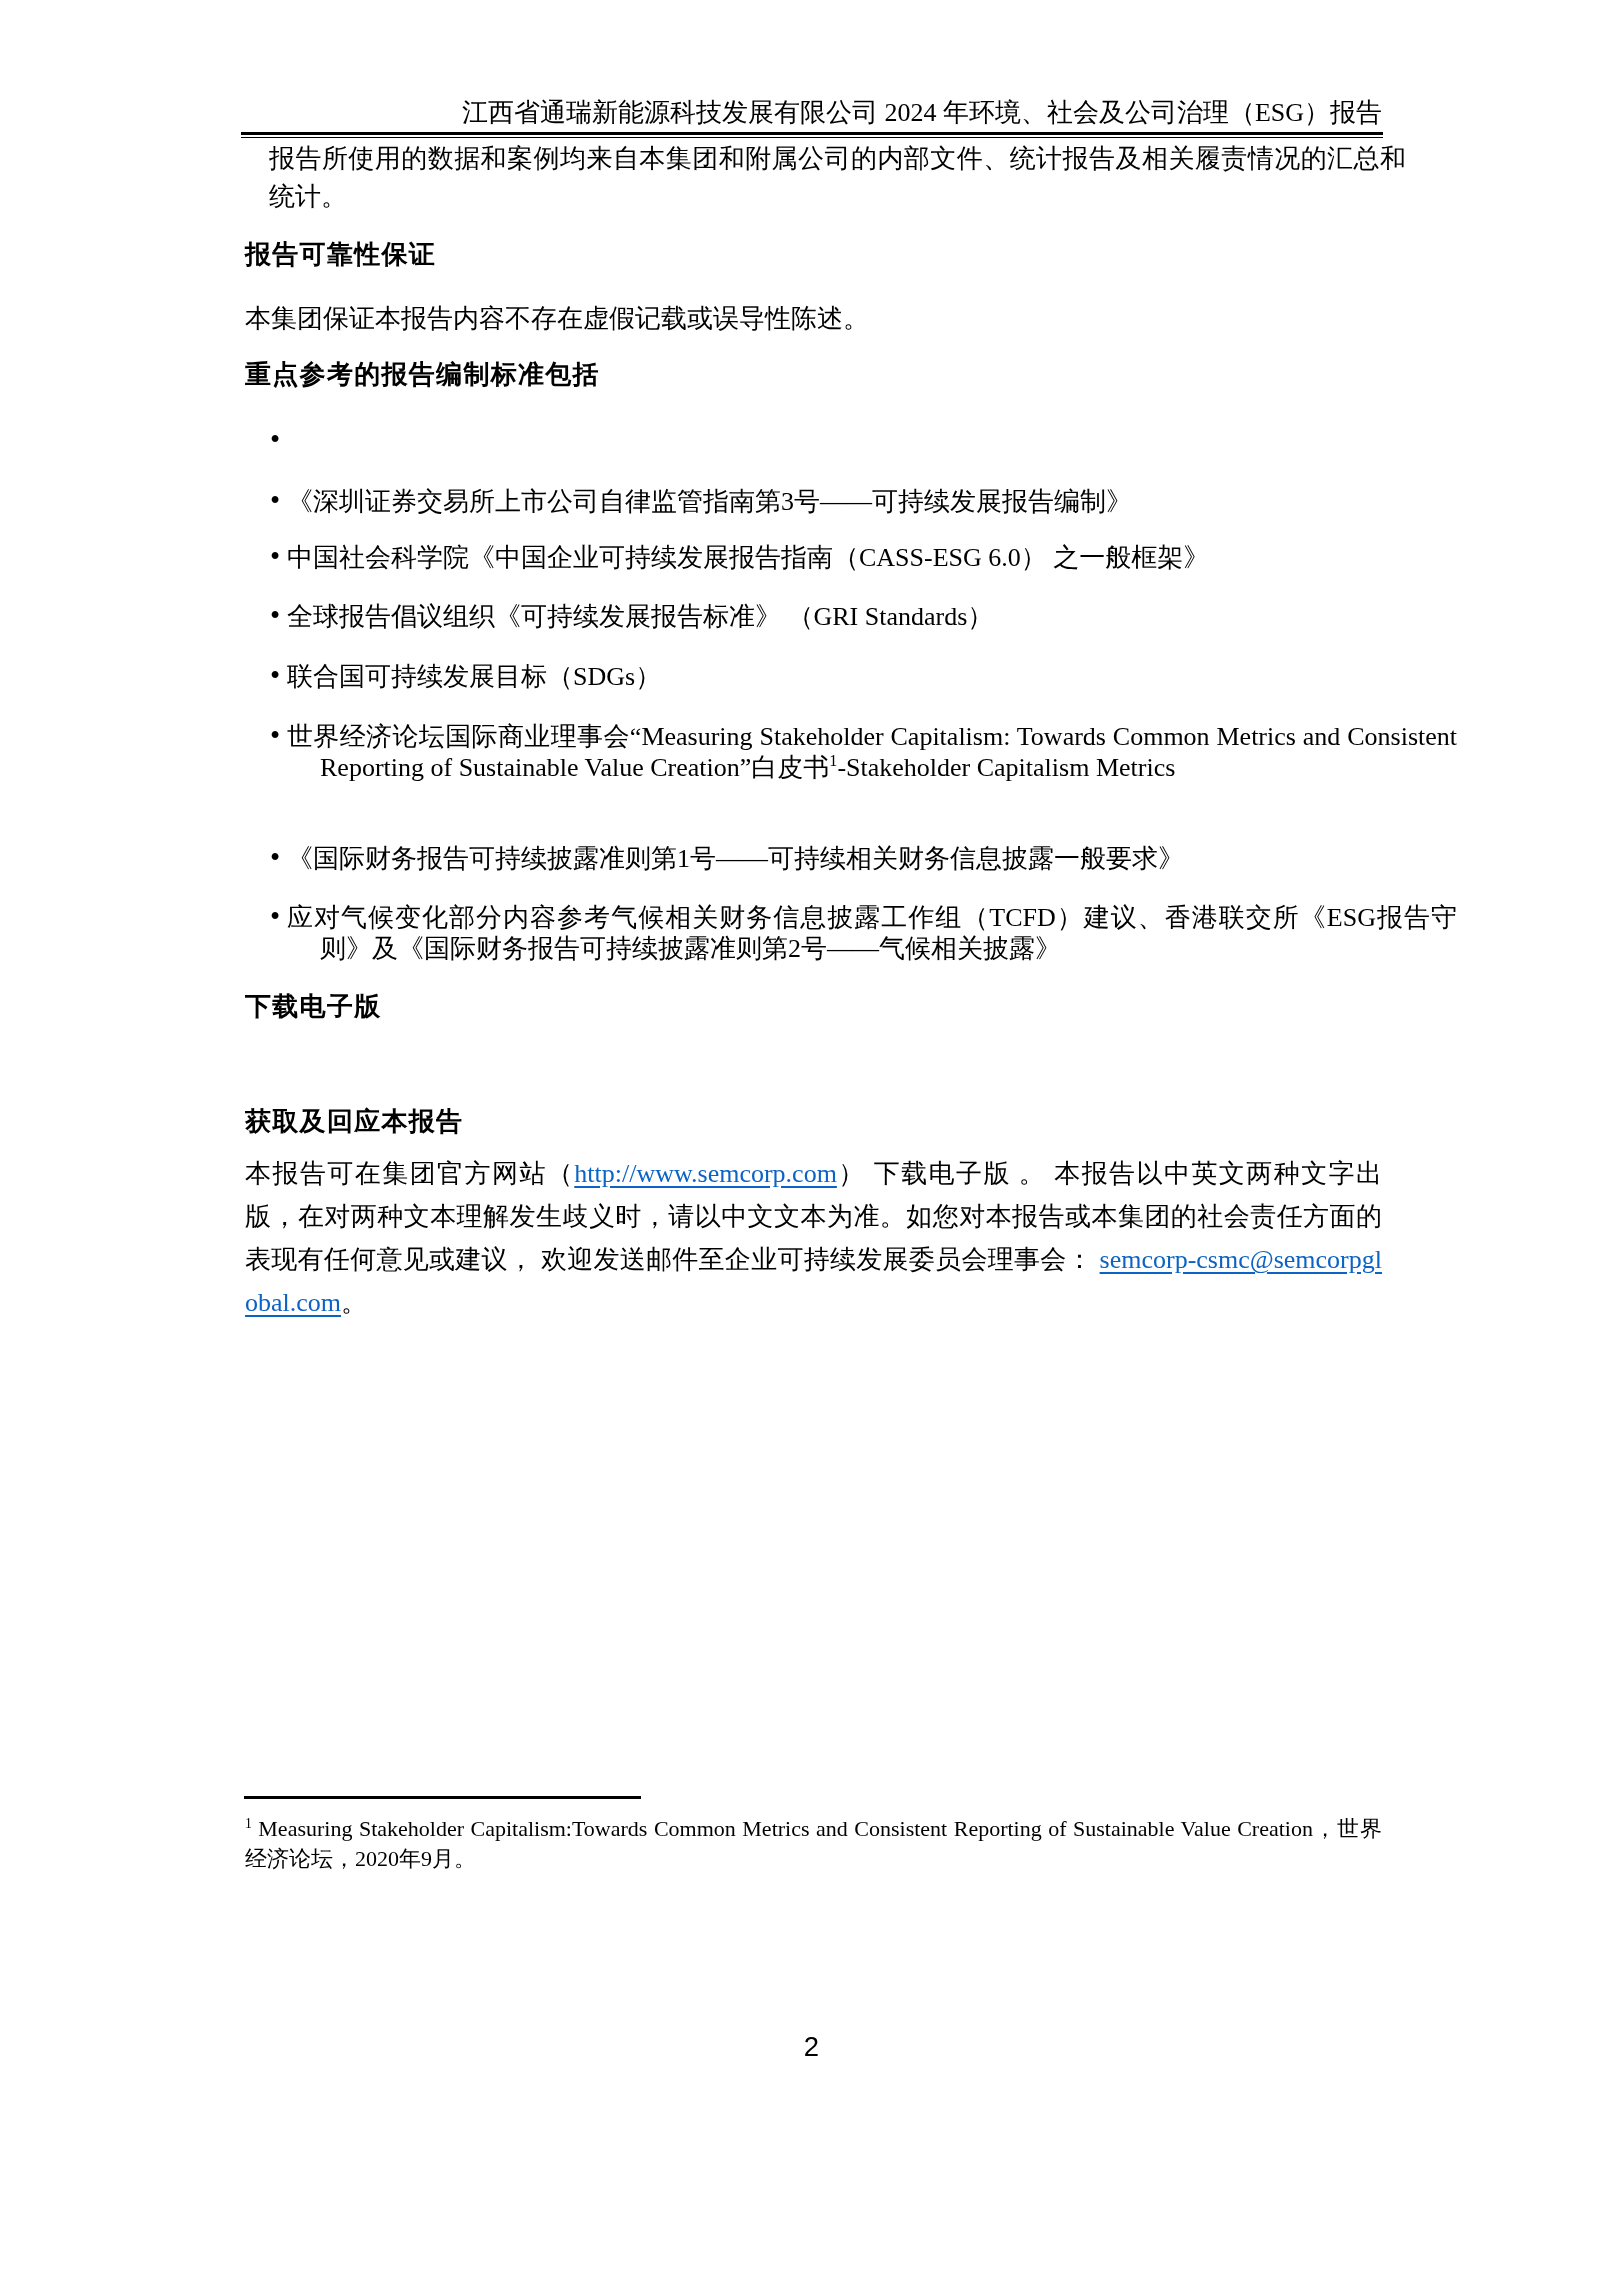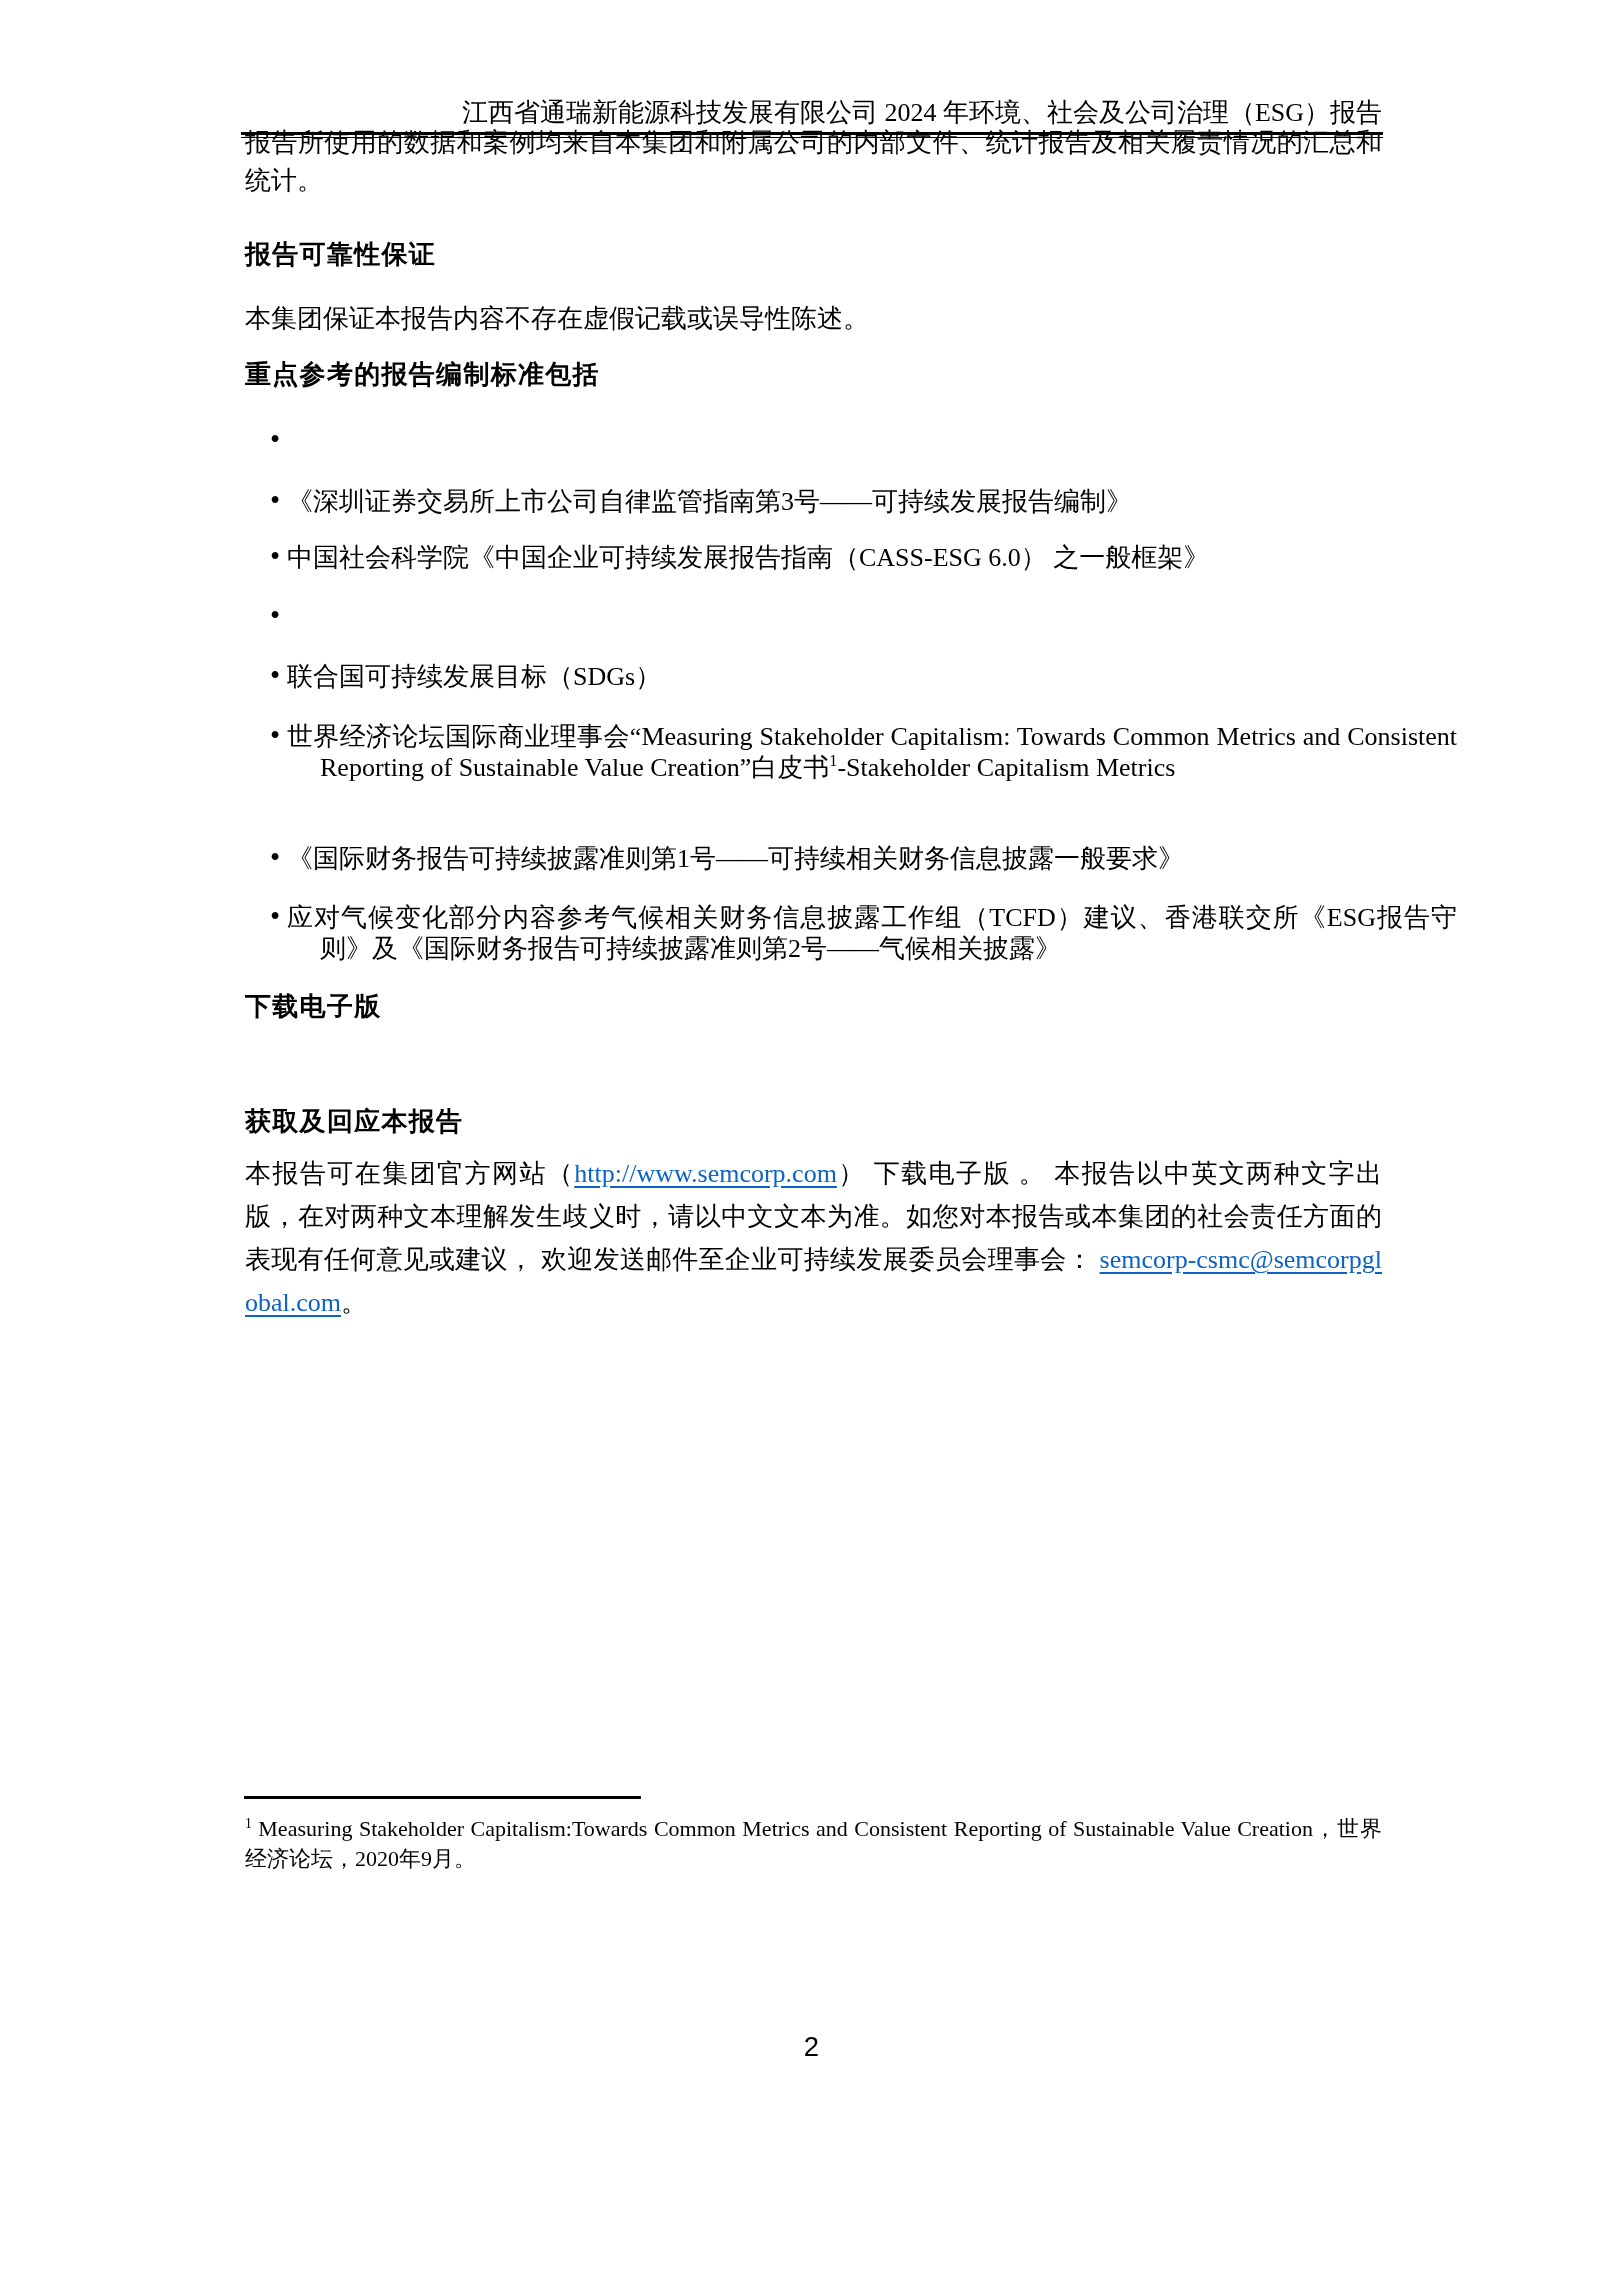--- a/index.html
+++ b/index.html
@@ -35,21 +35,21 @@
   .para-wide{
     font-size:26px;line-height:43px;
     text-align:justify;
     text-justify:inter-ideograph;
   }
   .heading{
     font-size:26px;line-height:31px;
     font-weight:bold;
     letter-spacing:1.3px;
   }
-  .p1{top:124px;}
+  .p1{top:140px;margin-left:24px;}
   .h-reliability{top:239px;}
   .p-reliability{top:300px;}
   .h-standards{top:359px;}
   
   .bullet{
     font-size:26px;line-height:31px;
     padding-left:75px;
     text-indent:-33px;
     text-align:justify;
     text-justify:inter-ideograph;
@@ -118,20 +118,21 @@
   <div class="abs bullet b2">
     <span class="dot">•</span>
     <span>《深圳证券交易所上市公司自律监管指南第3号——可持续发展报告编制》</span>
   </div>
   <div class="abs bullet b3">
     <span class="dot">•</span>
     <span>中国社会科学院《中国企业可持续发展报告指南（CASS-ESG 6.0） 之一般框架》</span>
   </div>
   <div class="abs bullet b4">
     <span class="dot">•</span>
+    <span>全球报告倡议组织《可持续发展报告标准》 （GRI Standards）</span>
   </div>
   <div class="abs bullet b5">
     <span class="dot">•</span>
     <span>联合国可持续发展目标（SDGs）</span>
   </div>
   <div class="abs bullet b6">
     <span class="dot">•</span>
     <span>世界经济论坛国际商业理事会“Measuring Stakeholder Capitalism: Towards Common Metrics and Consistent Reporting of Sustainable Value Creation”白皮书</span><sup>1</sup><span>-Stakeholder Capitalism Metrics</span>
   </div>
   <div class="abs bullet b7">

